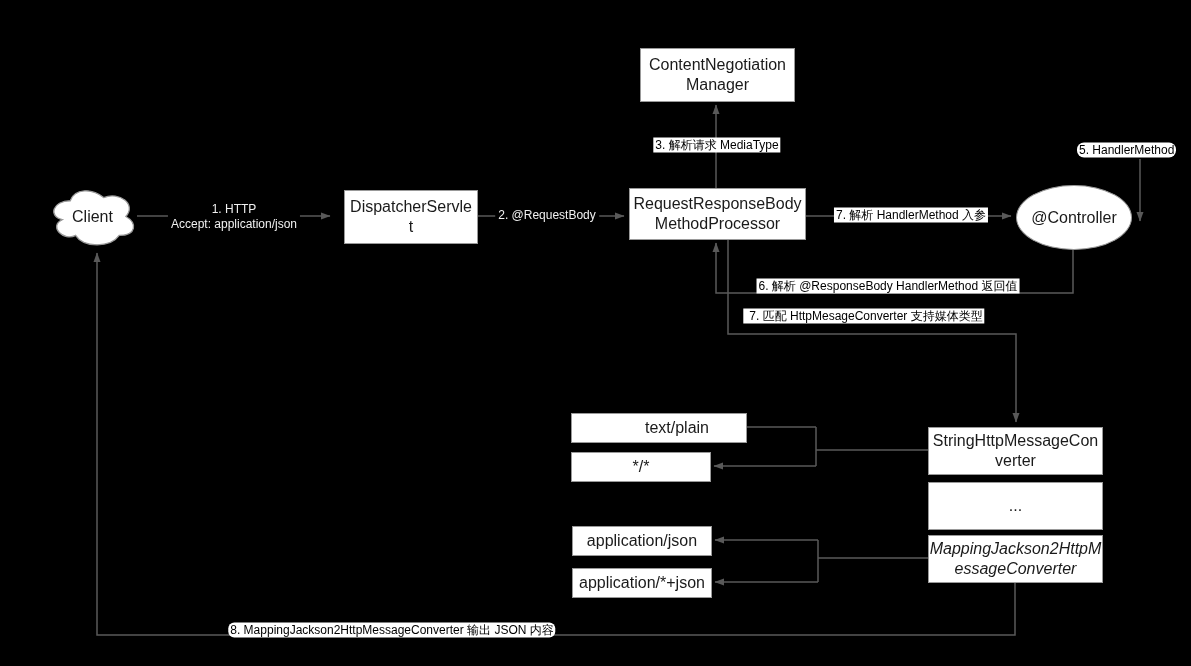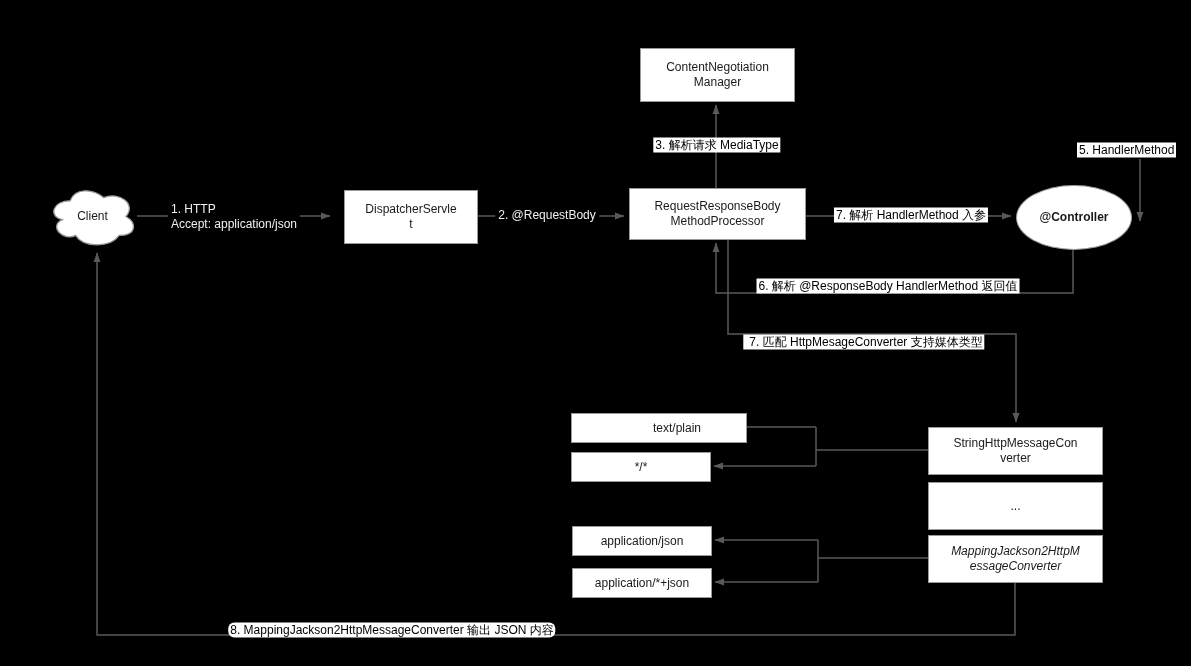--- a/index.html
+++ b/index.html
@@ -27,21 +27,21 @@
   }
   .arrowfill { fill: var(--edge, #595959); }
 
   .node {
     position: absolute;
     z-index: 2;
     display: flex;
     align-items: center;
     justify-content: center;
     text-align: center;
-    font-size: 12px;
+    font-size: 16px;
     line-height: 1.25;
     color: var(--node_text, #111);
   }
   .node .nlabel { white-space: pre-line; }
   .box {
     background: var(--node_fill, #fff);
     border: 1px solid var(--node_border, #999);
   }
   .ellipse {
     background: var(--node_fill, #fff);
@@ -59,37 +59,39 @@
     stroke: var(--node_border, #999);
     stroke-width: 1.3;
   }
   .cloud .nlabel { position: relative; z-index: 1; }
 
   .elabel {
     position: absolute;
     z-index: 3;
     font-size: 12px;
     line-height: 15px;
+    text-align: center;
     white-space: pre-line;
     transform: translate(-50%, -50%);
   }
   .elabel.lit {
     background: var(--edge_label_bg, #fff);
     color: var(--edge_label_dark, #000);
     padding: 0 2px;
     white-space: nowrap;
   }
   .elabel.dark {
     background: var(--background, #000);
     color: var(--edge_label_light, #f0f0f0);
     padding: 0 3px;
   }
   .elabel.left-anchor {
     transform: translateY(-50%);
     text-align: left;
+    border-radius: 7px;
   }
 </style>
 </head>
 <body>
 
 <div class="canvas">
 
   <svg class="edges" width="1191" height="666">
     <defs>
       <marker id="arr" viewBox="0 0 10 10" refX="9" refY="5" markerWidth="10" markerHeight="10" markerUnits="userSpaceOnUse" orient="auto-start-reverse">
@@ -130,21 +132,21 @@
   <div class="node box" style="left:640px; top:48px; width:153px; height:52px;">
     <span class="nlabel">ContentNegotiation
 Manager</span>
   </div>
 
   <div class="node box" style="left:629px; top:188px; width:175px; height:50px;">
     <span class="nlabel">RequestResponseBody
 MethodProcessor</span>
   </div>
 
-  <div class="node ellipse" style="left:1016px; top:185px; width:114px; height:63px;font-weight:bold;">
+  <div class="node ellipse" style="left:1016px; top:185px; width:114px; height:63px;">
     <span class="nlabel">@Controller</span>
   </div>
 
   <div class="node box" style="left:571px; top:413px; width:138px; height:28px;padding-left:36px;">
     <span class="nlabel">text/plain</span>
   </div>
 
   <div class="node box" style="left:571px; top:452px; width:138px; height:28px;">
     <span class="nlabel">*/*</span>
   </div>
@@ -177,17 +179,17 @@
   <div class="elabel dark" style="left:547px; top:215px;">2. @RequestBody</div>
 
   <div class="elabel lit" style="left:717px; top:145px;">3. 解析请求 MediaType</div>
 
   <div class="elabel lit" style="left:911px; top:215px;">7. 解析 HandlerMethod 入参</div>
 
   <div class="elabel lit left-anchor" style="left:1077px; top:150px;">5. HandlerMethod</div>
 
   <div class="elabel lit" style="left:888px; top:286px;">6. 解析 @ResponseBody HandlerMethod 返回值</div>
 
-  <div class="elabel lit" style="left:864px; top:342px;padding-left:6px;">7. 匹配 HttpMesageConverter 支持媒体类型</div>
+  <div class="elabel lit" style="left:864px; top:316px;padding-left:6px;">7. 匹配 HttpMesageConverter 支持媒体类型</div>
 
   <div class="elabel lit" style="left:392px; top:630px;border-radius:6px;">8. MappingJackson2HttpMessageConverter 输出 JSON 内容</div>
 
 </div>
 
 </body></html>

